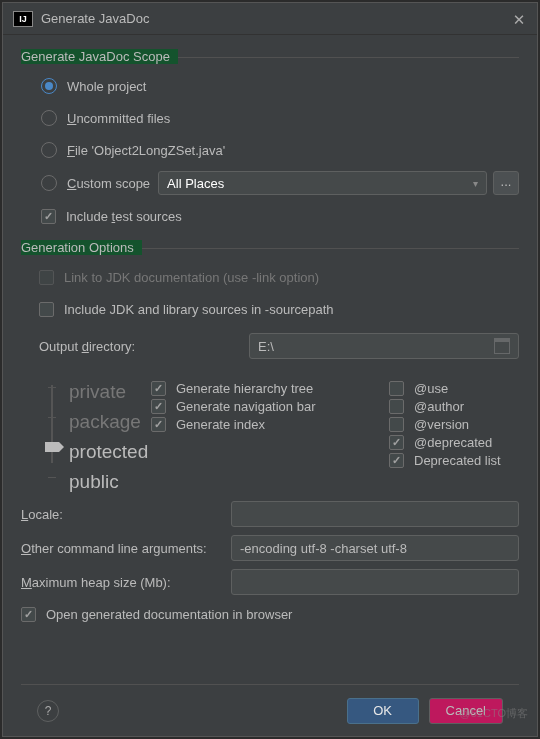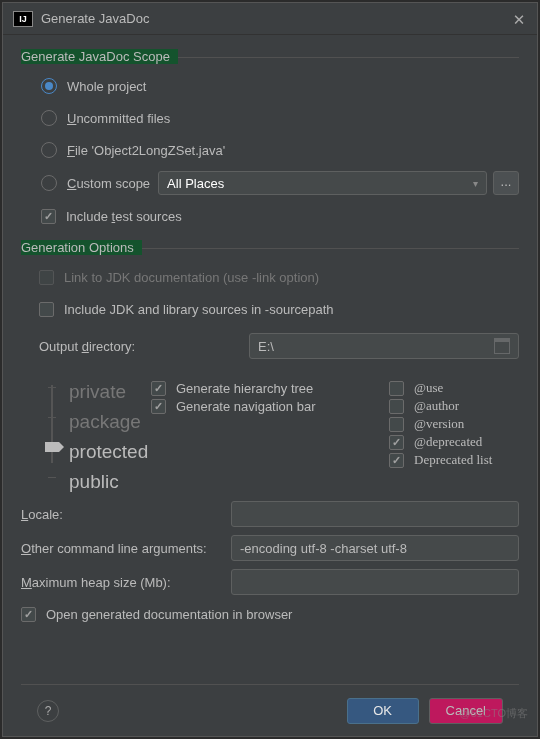--- a/index.html
+++ b/index.html
@@ -31,21 +31,21 @@
 .text-input { flex: 1; height: 26px; background: #45494a; border: 1px solid #5e6060; border-radius: 3px; padding: 0 8px; color: #bbb; display: flex; align-items: center; position: relative; }
 .text-input.with-icon::after { content: ""; position: absolute; right: 8px; width: 14px; height: 11px; border: 1px solid #888; border-top: 4px solid #888; opacity: 0.5; }
 .opts-grid { display: flex; margin: 12px 0 8px 0; }
 .slider-col { width: 130px; padding-left: 28px; position: relative; }
 .slider-track { position: absolute; left: 30px; top: 6px; bottom: 6px; width: 2px; background: #555; }
 .slider-tick { position: absolute; left: 27px; width: 8px; height: 1px; background: #555; }
 .slider-thumb { position: absolute; left: 24px; width: 14px; height: 10px; background: #bbb; }
 .slider-thumb::after { content:""; position:absolute; right:-5px; top:0; border-top:5px solid transparent; border-bottom:5px solid transparent; border-left:5px solid #bbb; }
 .slider-label { position: absolute; left: 48px; color: #777; font-size: 19px; }
 .opts-mid { flex: 1; }
-.opts-right { width: 130px; font-family: Liberation Serif, serif; }
+.opts-right { width: 130px; }
 .opt-row { display: flex; align-items: center; margin: 0 0; min-height: 18px; }
 .opt-row .check { margin-right: 10px; }
 .bottom-fields { margin-top: 16px; }
 .bottom-fields .field-label { width: 210px; }
 .footer { height: 52px; border-top: 1px solid #515151; display: flex; align-items: center; padding: 0 16px; margin-top: auto; }
 .help-btn { width: 22px; height: 22px; border: 1px solid #5e6060; border-radius: 50%; color: #aaa; text-align: center; line-height: 20px; font-size: 12px; }
 .spacer { flex: 1; }
 .btn { height: 26px; min-width: 72px; border-radius: 3px; border: 1px solid #5e6060; background: #be185d; color: #bbb; font-size: 13px; margin-left: 10px; padding: 0 16px; display: inline-flex; align-items: center; justify-content: center; }
 .btn.primary { background: #365880; border-color: #4a708b; color: #e8e8e8; font-weight: 500; }
 .watermark { position: absolute; right: 12px; bottom: 18px; color: #888; font-size: 11px; opacity: 0.5; }
@@ -124,20 +124,24 @@
       </div>
       <div class="opts-mid">
         <div class="opt-row">
             <span class="check checked"></span>
             <span class="label">Generate hierarchy tree</span>
           </div>
         <div class="opt-row">
             <span class="check checked"></span>
             <span class="label">Generate navigation bar</span>
           </div>
+        <div class="opt-row">
+            <span class="check checked"></span>
+            <span class="label">Generate index</span>
+          </div>
       </div>
       <div class="opts-right">
         <div class="opt-row">
             <span class="check"></span>
             <span class="label">@use</span>
           </div>
         <div class="opt-row">
             <span class="check"></span>
             <span class="label">@author</span>
           </div>

